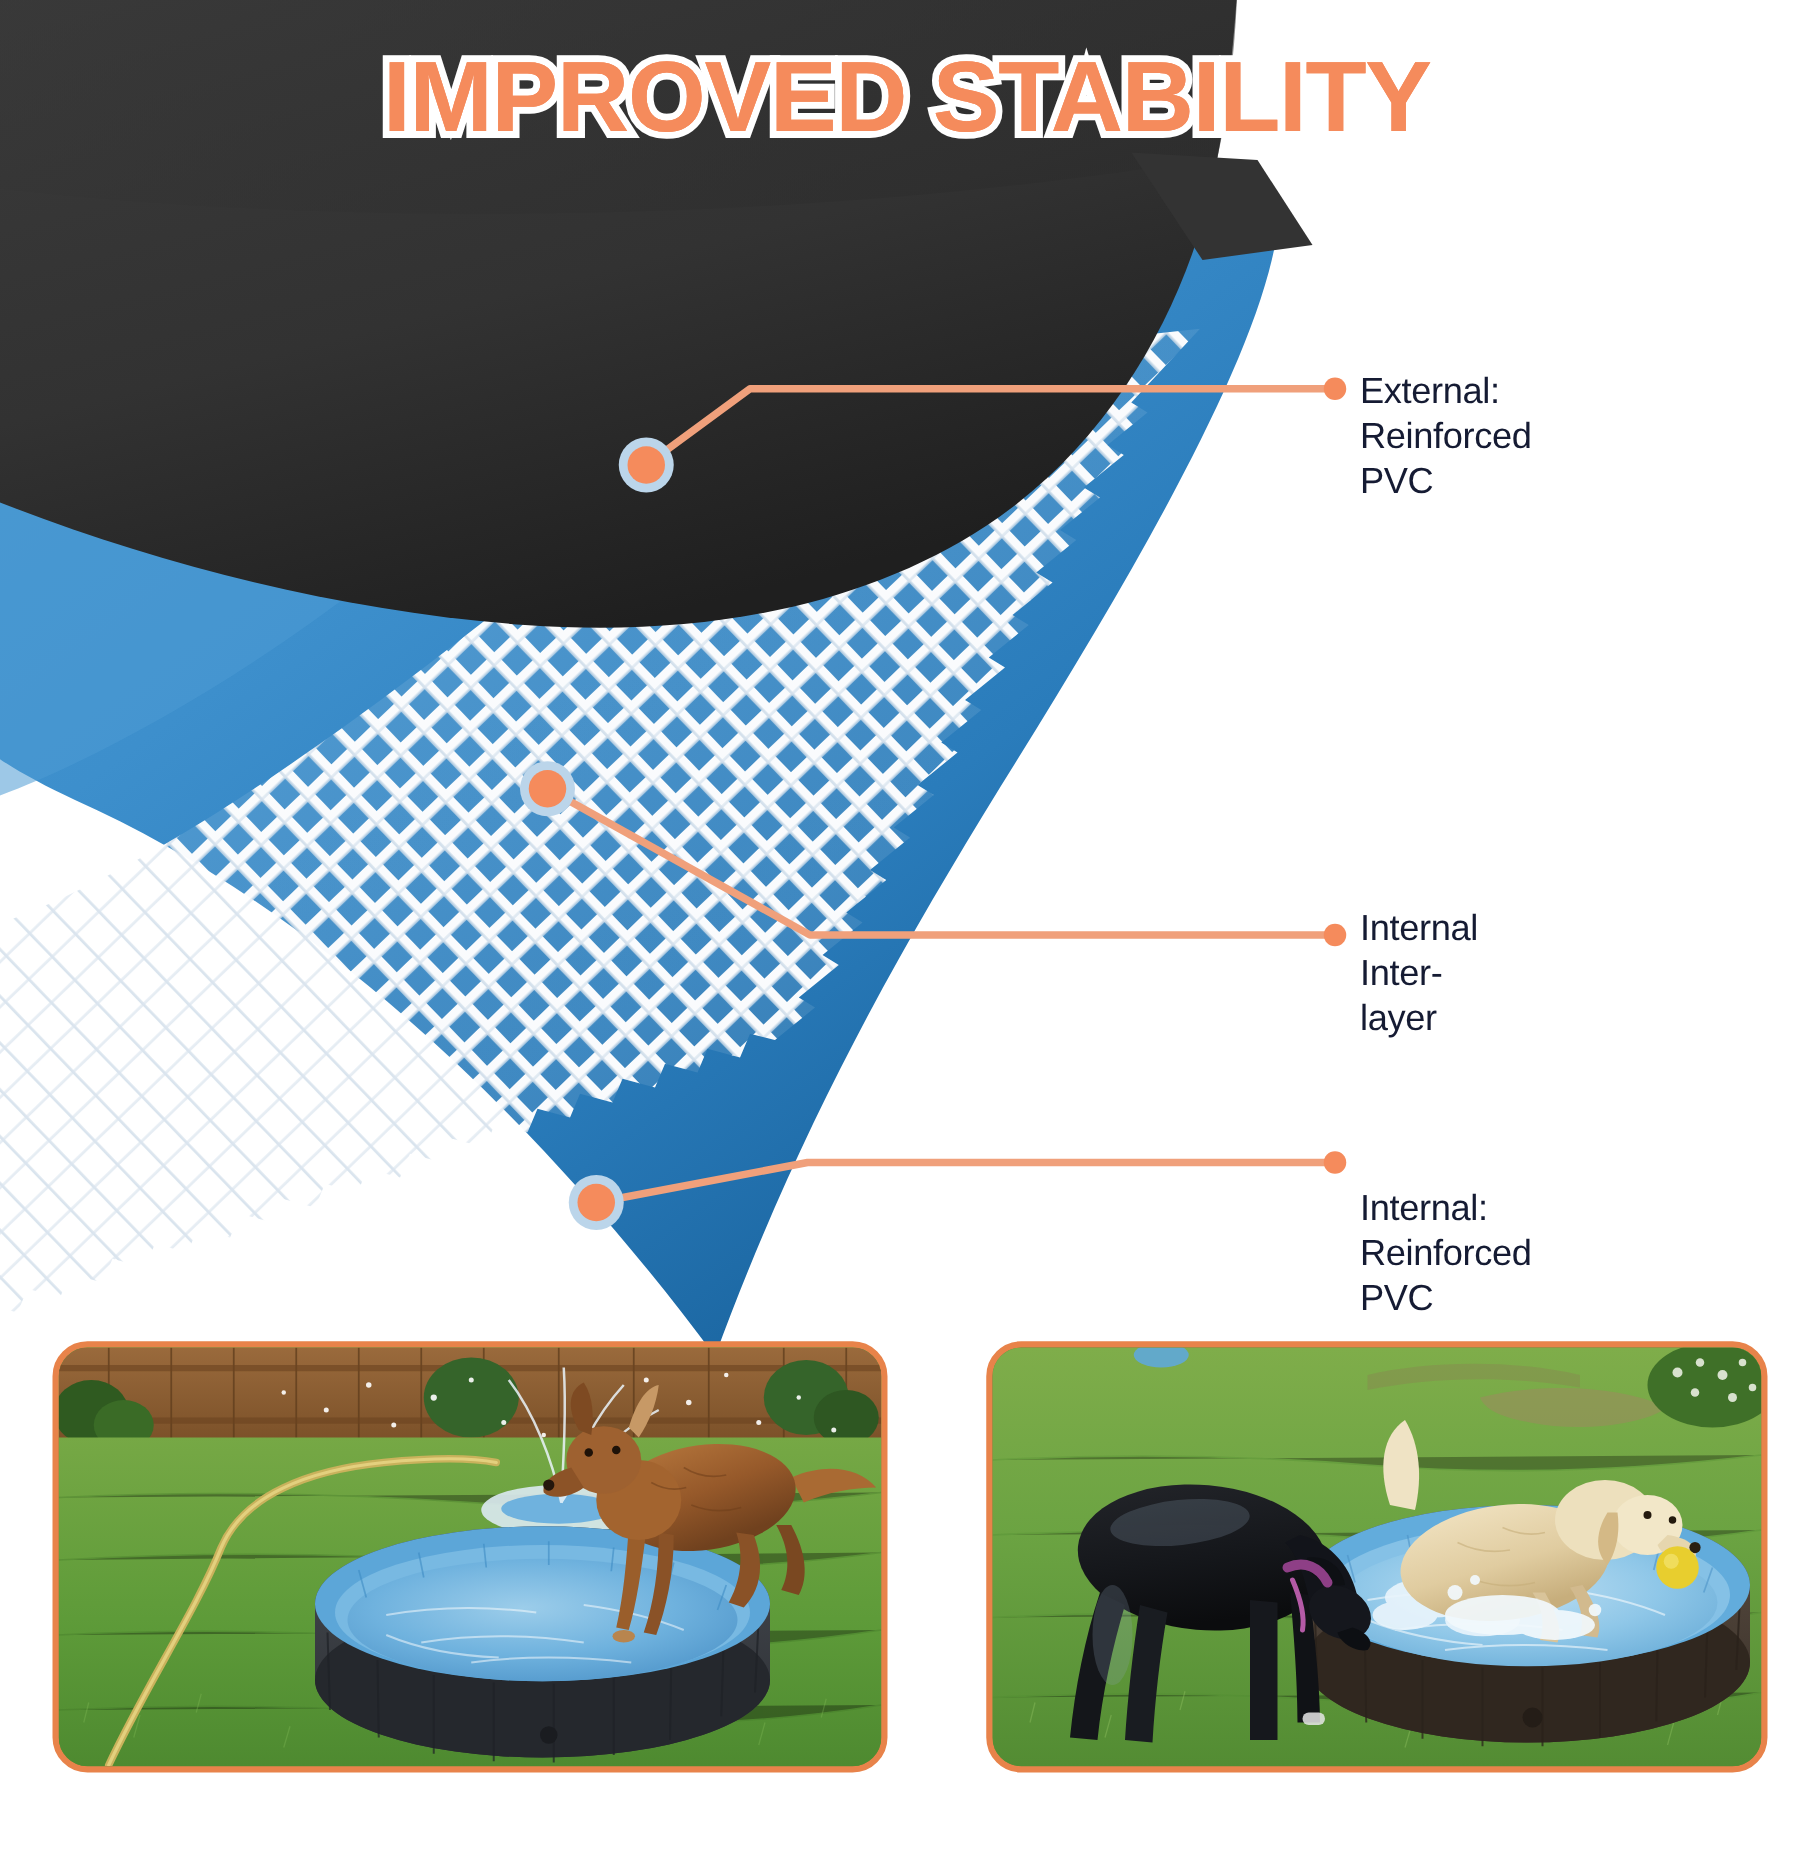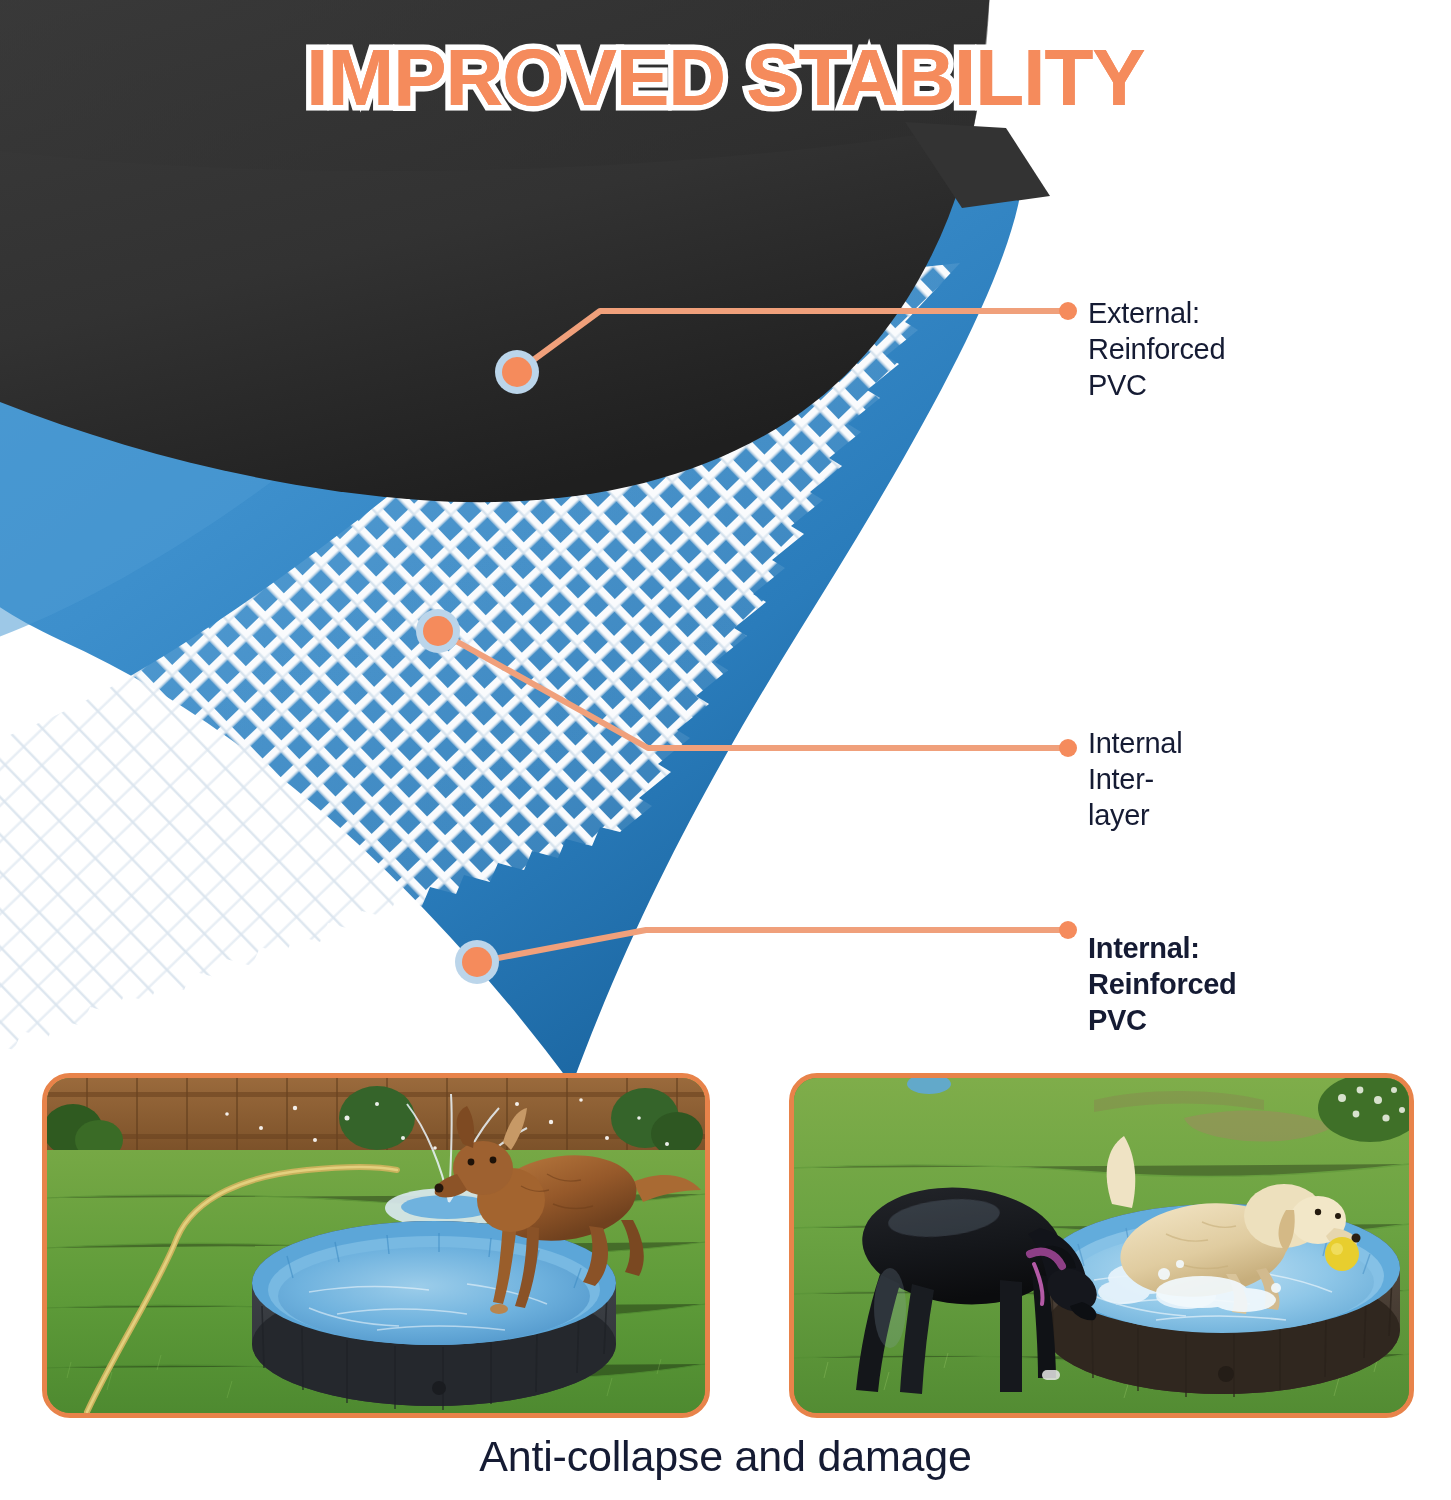--- a/index.html
+++ b/index.html
@@ -48,21 +48,21 @@
     font-family:"Liberation Sans", sans-serif;
     font-size:29px;
     font-weight:500;
     line-height:1.24;
     white-space:pre-line;
     z-index:30;
     letter-spacing:-0.3px;
   }
   #label-external  { left:1088px; top:296px; }
   #label-polyester { left:1088px; top:726px; }
-  #label-internal  { left:1088px; top:931px;font-weight:bold; }
+  #label-internal  { left:1088px; top:950px; }
 
   
   .photos { position:absolute; left:0; top:1073px; width:1451px; height:350px; }
   .photo-card {
     position:absolute; top:0; height:345px;
     border:5px solid #E8834A;
     border-radius:28px;
     overflow:hidden;
     background:#5a8f3a;
   }
@@ -555,15 +555,14 @@
 
           <g opacity="0.22" fill="#8FA3B8">
             <ellipse cx="150" cy="140" rx="56" ry="18" transform="rotate(-6 150 140)"></ellipse>
             <ellipse cx="96" cy="230" rx="16" ry="40"></ellipse>
           </g>
         </g>
       </svg>
     </div>
   </div>
 
-  <div class="caption">Anti-collapse and damage</div>
 
 </div>
 
 </body></html>

